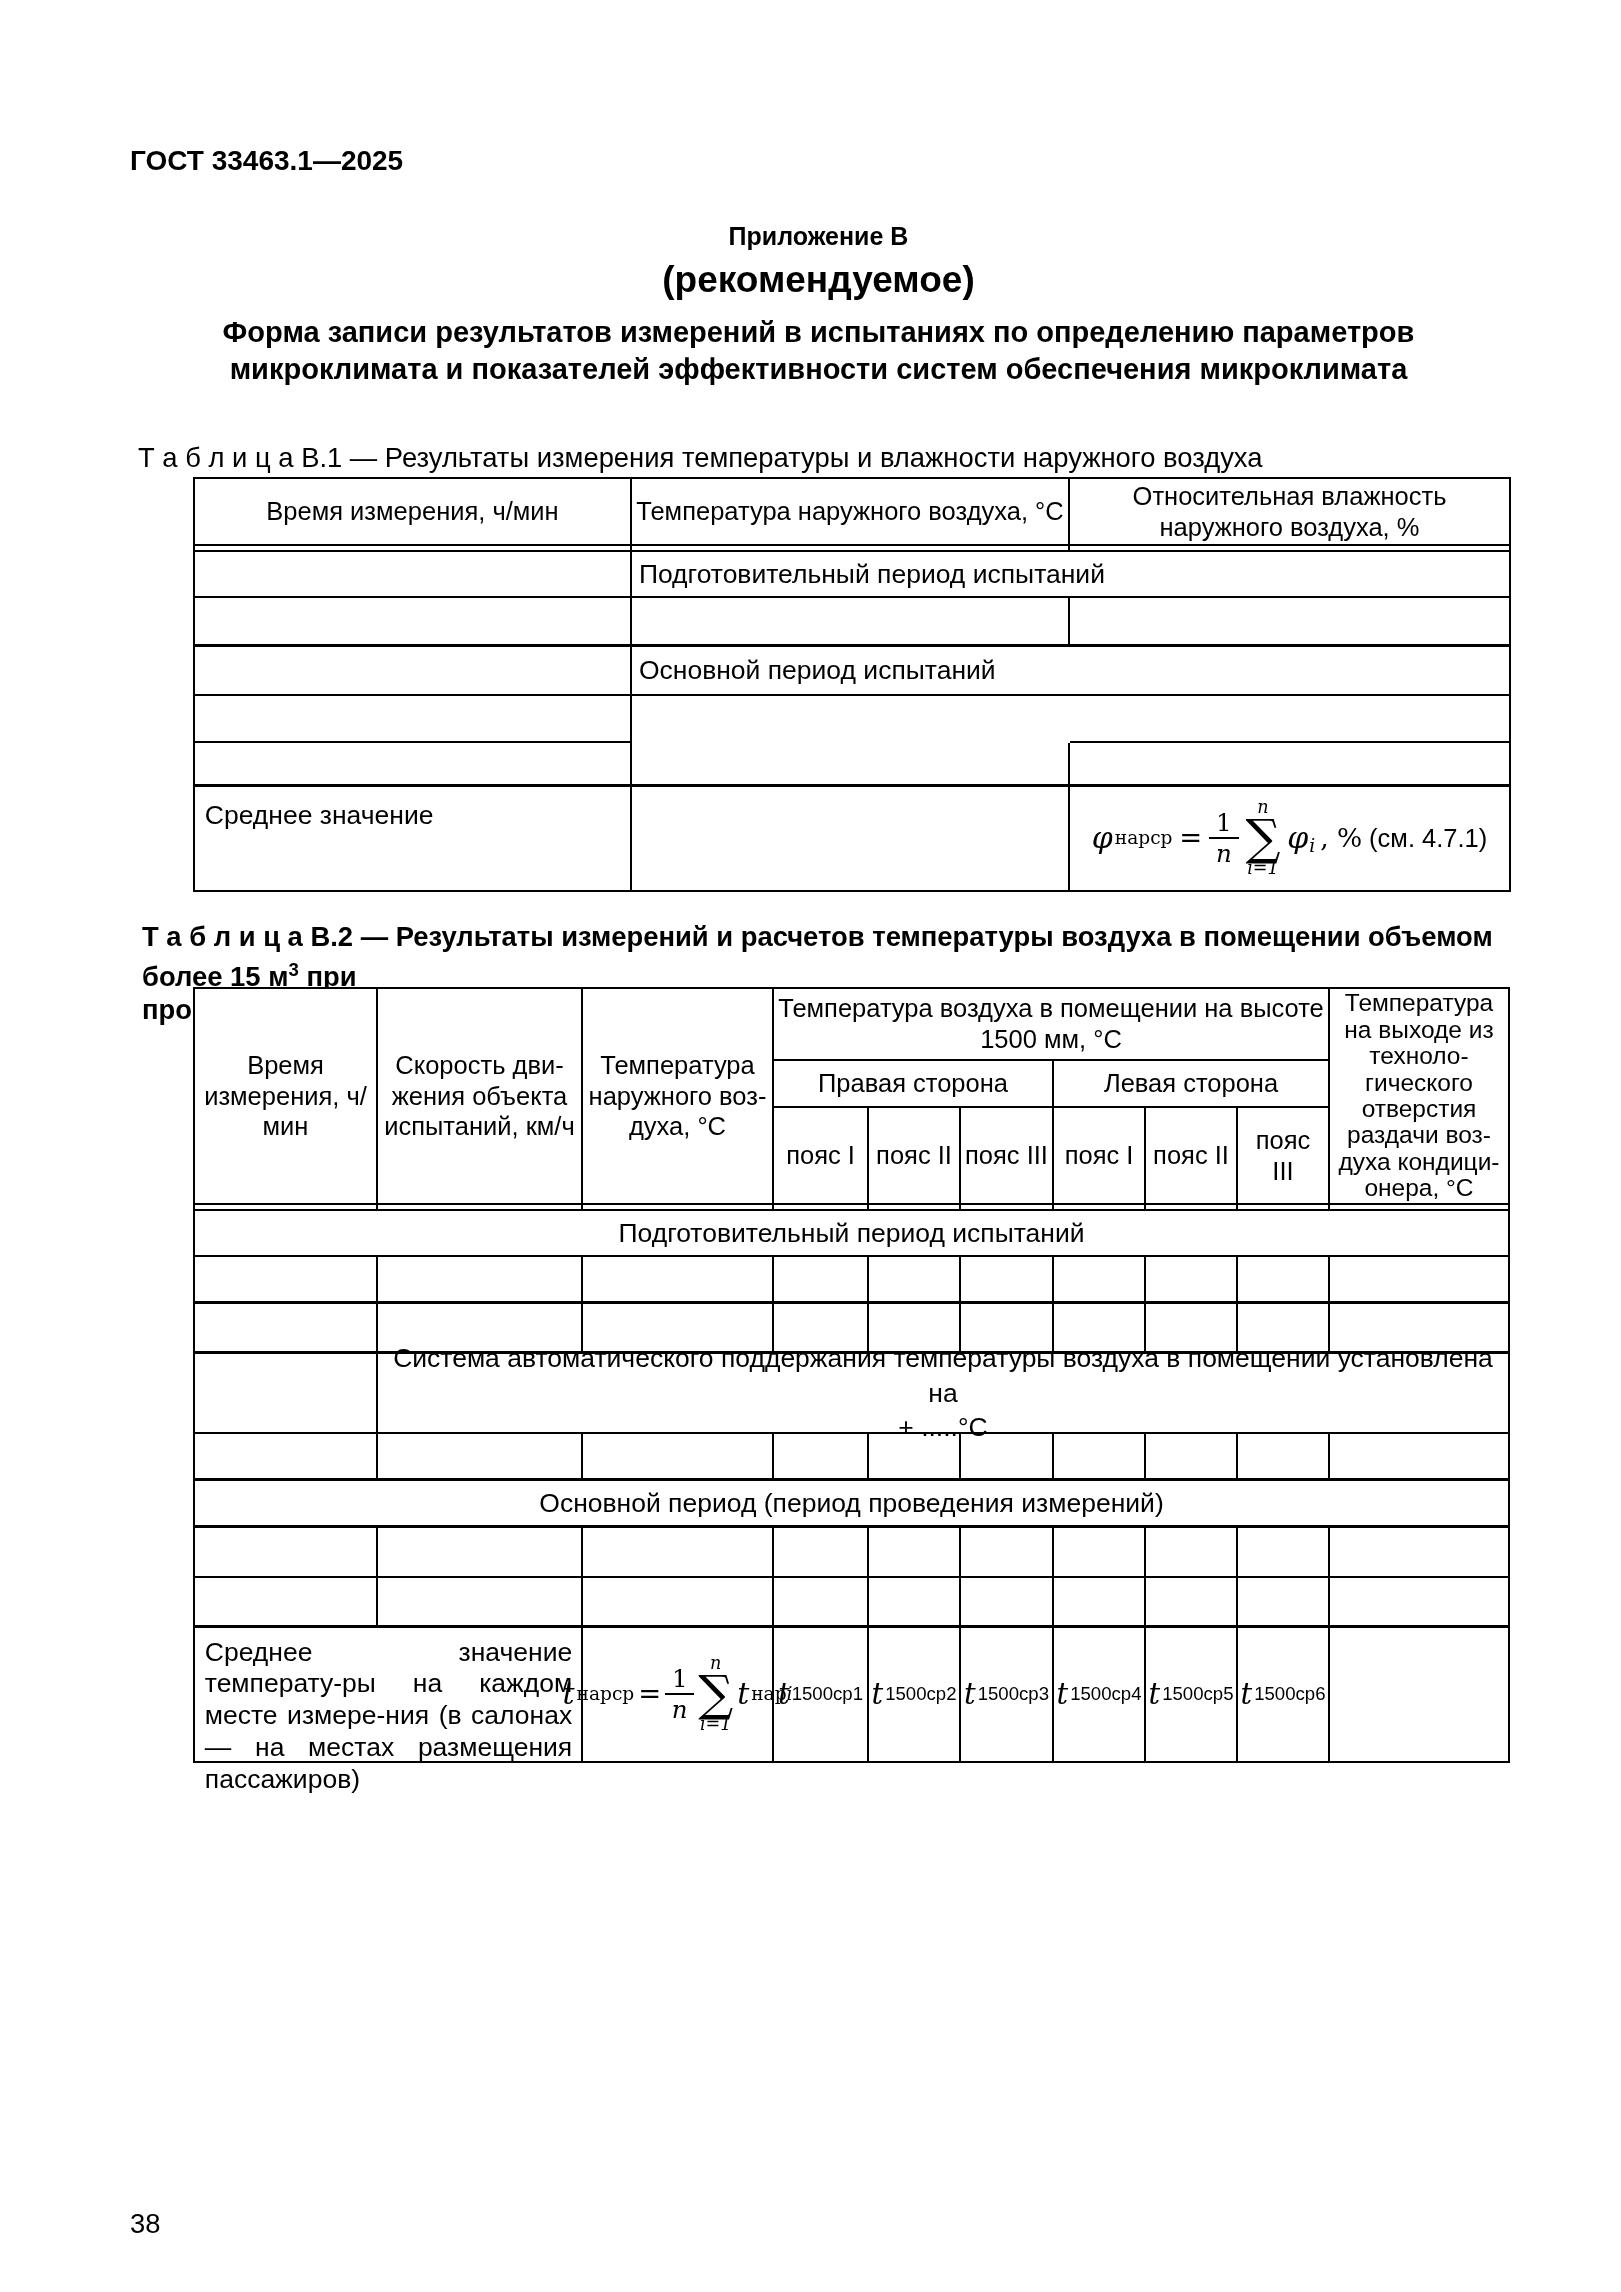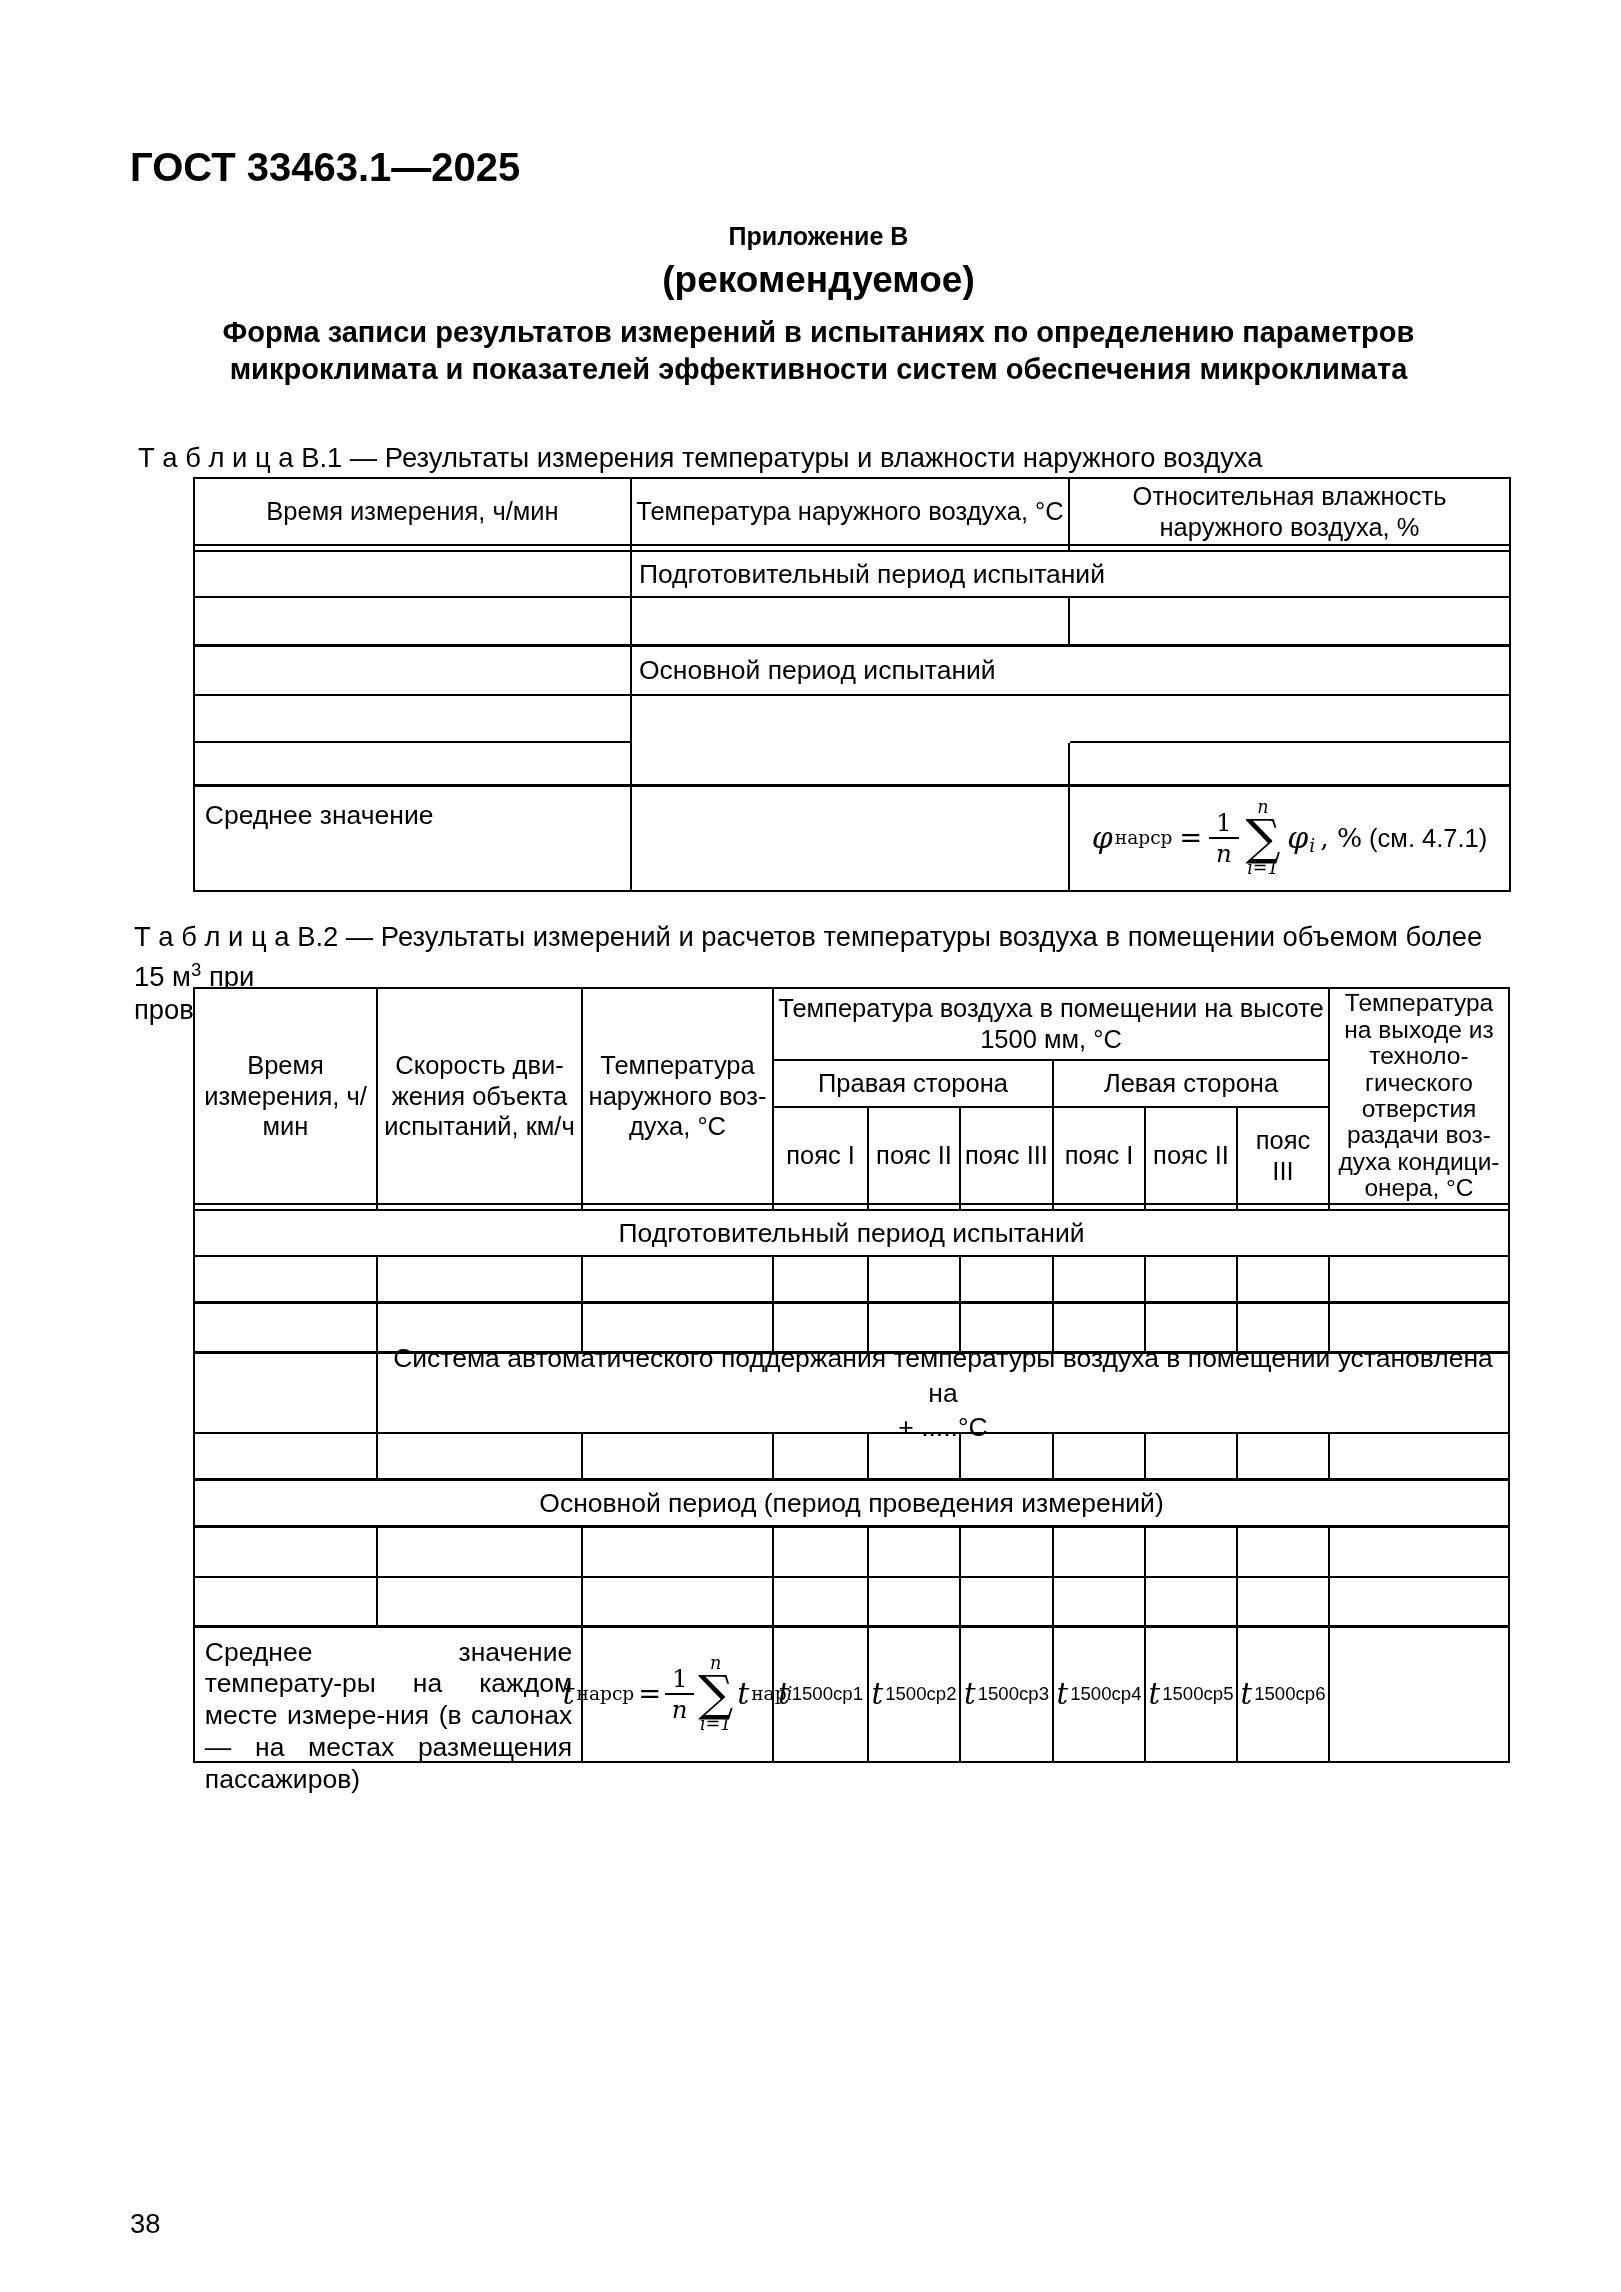--- a/index.html
+++ b/index.html
@@ -48,21 +48,21 @@
   .tailA{font-size:26.5px;font-style:normal;margin-left:-2px;}
   .tailB{font-family:"Liberation Sans",sans-serif;font-size:25.5px;font-style:normal;}
   .tvar{font-family:"DejaVu Serif",serif;font-style:italic;font-size:29px;line-height:1;}
 
   .caption{font-size:27.4px;line-height:33px;}
   sup.cap{font-size:18.6px;}
 </style>
 </head>
 <body>
 
-<div class="abs b" style="left:130px;top:145px;font-size:40px;">ГОСТ 33463.1—2025</div>
+<div class="abs b" style="left:130px;top:145px;font-size:28px;">ГОСТ 33463.1—2025</div>
 
 <div class="abs ctr b" style="top:222px;font-size:25px;">Приложение В</div>
 <div class="abs ctr b" style="top:259px;font-size:37px;">(рекомендуемое)</div>
 <div class="abs ctr b" style="top:316px;font-size:29px;">Форма записи результатов измерений в испытаниях по определению параметров</div>
 <div class="abs ctr b" style="top:353px;font-size:29px;">микроклимата и показателей эффективности систем обеспечения микроклимата</div>
 
 <div class="abs caption" style="left:138px;top:441px;width:1377px;">Т а б л и ц а  В.1 — Результаты измерения температуры и влажности наружного воздуха</div>
 
 <div class="grid" style="left:193px;top:477px;grid-template-columns:437px 438px 439px;grid-template-rows:67px 5.9px 46px 49px 49px 47px 44px 103px;">
 
@@ -115,21 +115,21 @@
       <span class="mrow">
           <span class="mvar">φ</span>
           <span class="msub">i</span>
         </span>
       <span class="tailA">, %</span>
       <span class="tailB">(см. 4.7.1)</span>
     </div>
   </div>
 </div>
 
-<div class="abs caption" style="left:134px;top:920px;width:1382px;">
+<div class="abs caption" style="left:142px;top:920px;width:1382px;font-weight:bold;">
   <div><span>Т а б л и ц а  В.2 — Результаты измерений и расчетов температуры воздуха в помещении объемом более 15 м</span><sup class="cap">3</sup><span> при</span></div>
   <div>проведении испытаний в теплый период года</div>
 </div>
 
 <div class="grid" style="left:193px;top:987px;grid-template-columns:183px 205px 191px 95px 92px 93px 92px 92px 92px 178px;grid-template-rows:72px 47px 97px 5.9px 46px 47px 50px 80px 47px 47px 50px 50px 133px;">
 
   <div class="cell hdr" style="grid-area:1/1/4/2">Время измерения, ч/мин</div>
   <div class="cell hdr" style="grid-area:1/2/4/3">Скорость дви-жения объекта испытаний, км/ч</div>
   <div class="cell hdr" style="grid-area:1/3/4/4">Температура наружного воз-духа, °С</div>
   <div class="cell hdr" style="grid-area:1/4/2/10">Температура воздуха в помещении на высоте 1500 мм, °С</div>

